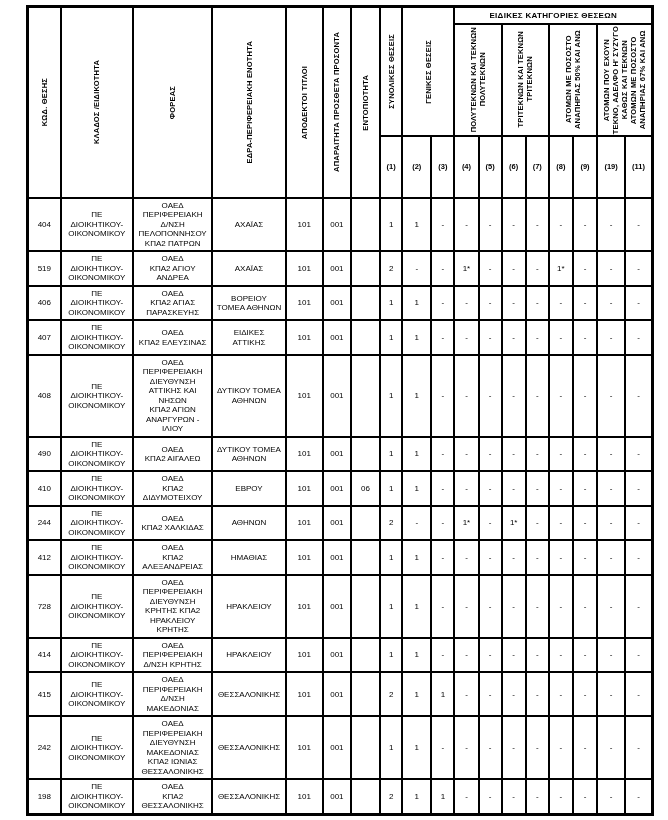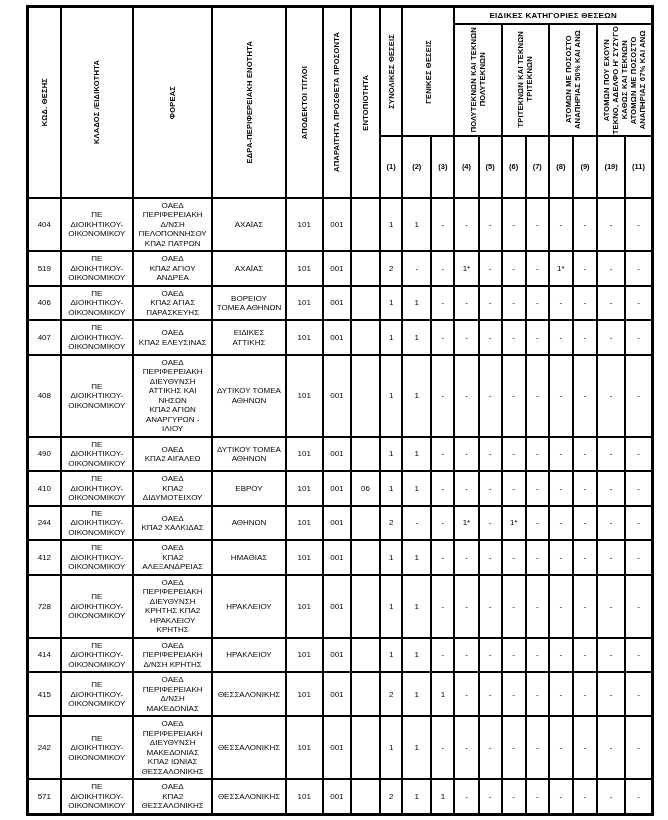--- a/index.html
+++ b/index.html
@@ -473,21 +473,21 @@
     <td>-</td>
     <td>-</td>
     <td>-</td>
     <td>-</td>
     <td>-</td>
     <td>-</td>
     <td>-</td>
     <td>-</td>
   </tr>
         <tr>
-    <td>571</td>
+    <td>198</td>
     <td class="pre">ΠΕ
 ΔΙΟΙΚΗΤΙΚΟΥ-
 ΟΙΚΟΝΟΜΙΚΟΥ</td>
     <td class="pre">ΟΑΕΔ
 ΚΠΑ2
 ΘΕΣΣΑΛΟΝΙΚΗΣ</td>
     <td class="pre">ΘΕΣΣΑΛΟΝΙΚΗΣ</td>
     <td>101</td>
     <td>001</td>
     <td></td>

